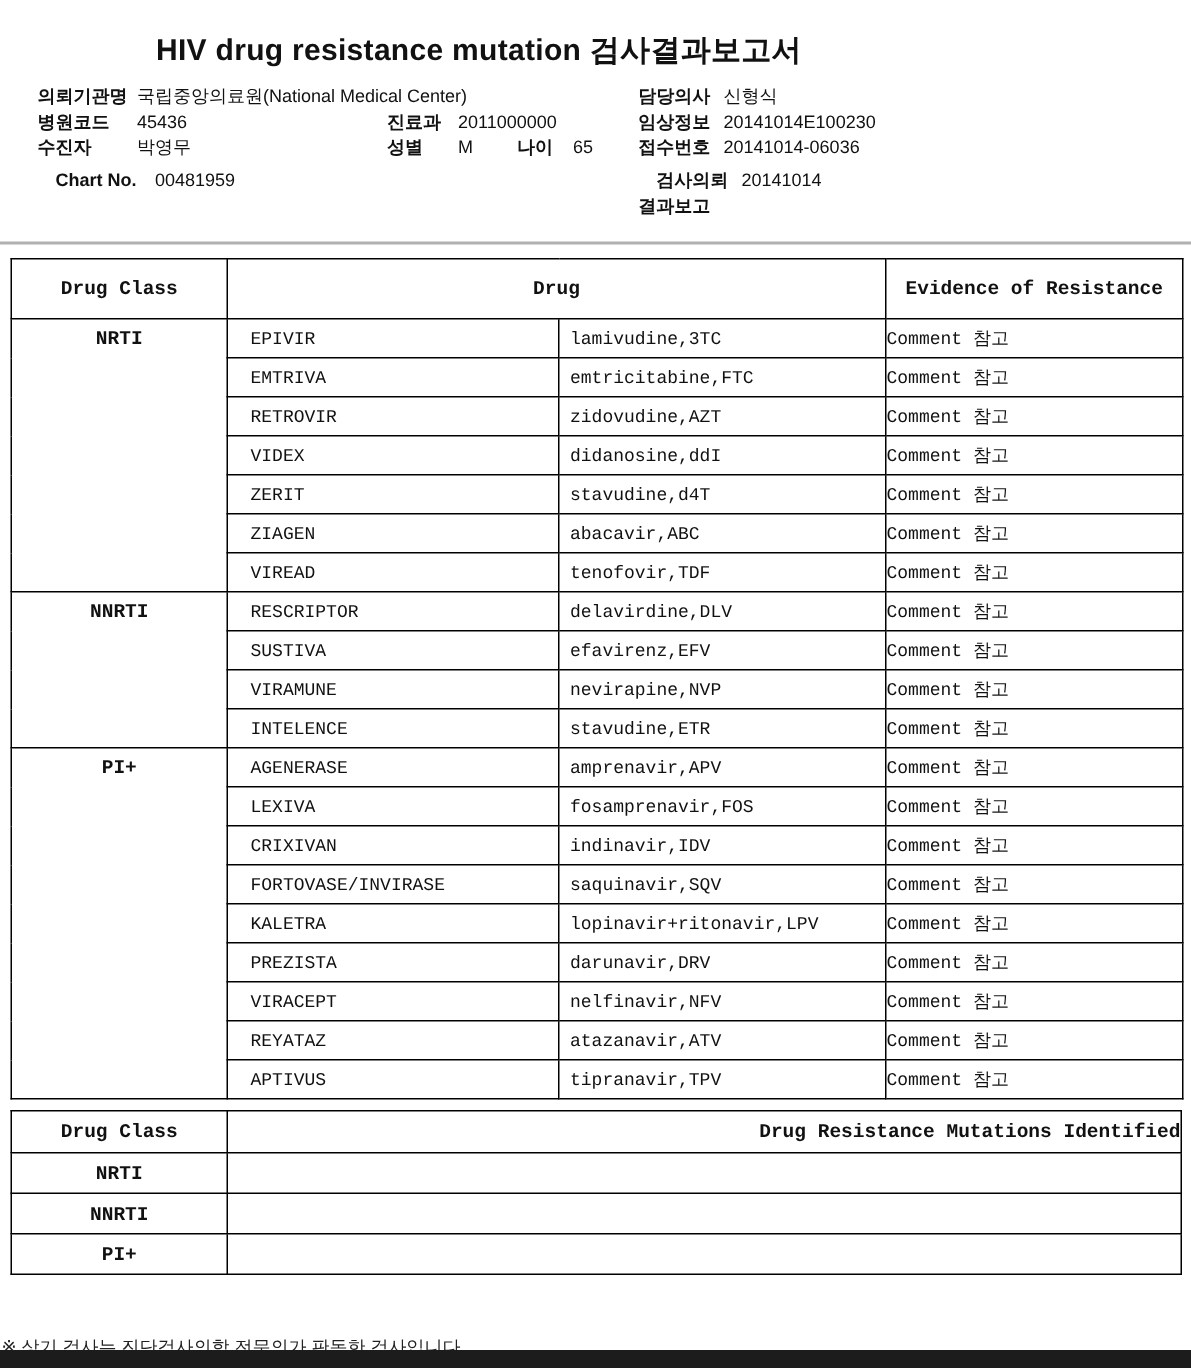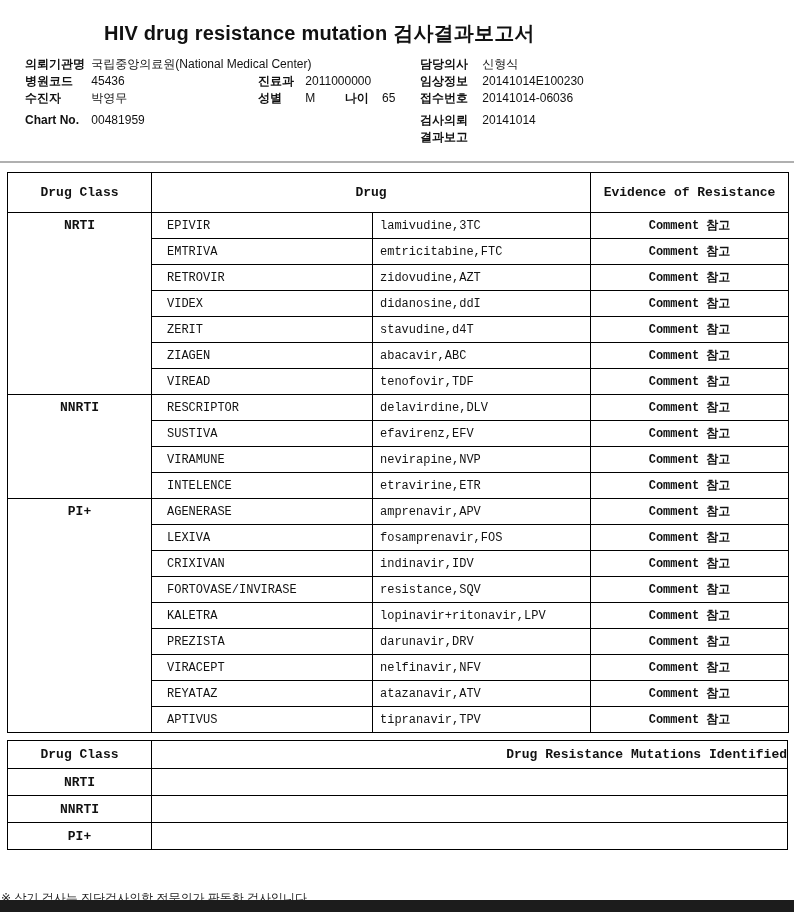--- a/index.html
+++ b/index.html
@@ -7,40 +7,40 @@
     width:794px;height:912px;position:relative;overflow:hidden;
     background:#ffffff;color:#111;
     font-family:"Liberation Sans","DejaVu Sans",sans-serif;
   }
   .title{
     position:absolute;left:56px;top:20px;
     font-size:20px;font-weight:700;letter-spacing:.2px;white-space:nowrap;margin-left:48px;
   }
   .info-col{position:absolute;font-size:12px;white-space:nowrap;}
   .info-row{height:17px;line-height:17px;}
-  .info-row.gap{margin-top:5px;}
+  .info-row.gap{margin-top:5px;margin-left:12px;}
   .lbl{display:inline-block;font-weight:700;}
   .val{font-weight:400;}
   .col-left{left:25px;top:56px;}
   .col-left .lbl{width:63px;}
   .col-mid{left:258px;top:73px;}
   .col-mid .lbl{width:44px;}
   .col-mid .inline-lbl{width:auto;margin-left:26px;margin-right:10px;}
   .col-right{left:420px;top:56px;}
-  .col-right .lbl{width:59px;}
+  .col-right .lbl{width:59px;text-align:center;}
   .divider{position:absolute;left:0;top:161px;width:794px;height:2px;background:#b0b0b0;}
   table{border-collapse:collapse;table-layout:fixed;color:#111;
         font-family:"Liberation Mono","DejaVu Sans Mono",monospace;padding-left:48px;}
   .main-table{position:absolute;left:7px;top:172px;width:781px;font-size:12px;}
   .main-table th,.main-table td{border:1px solid #000;padding:0;vertical-align:middle;}
   .main-table th{height:39px;font-size:13px;font-weight:700;text-align:center;}
   .main-table td{height:25px;}
   .main-table td.brand{padding-left:15px;}
   .main-table td.gen{padding-left:7px;}
-  .main-table td.ev{text-align:center;font-weight:bold;}
+  .main-table td.ev{}
   .main-table td.dc{text-align:center;vertical-align:top;font-weight:700;font-size:13px;padding-top:4px;line-height:17px;}
   .mut-table{position:absolute;left:7px;top:740px;width:781px;font-size:13px;}
   .mut-table th,.mut-table td{border:1px solid #000;padding:0;vertical-align:middle;}
   .mut-table th{height:27px;font-weight:700;text-align:center;}
   .mut-table th.left{text-align:right;padding-left:28px;}
   .mut-table td{height:26px;}
   .mut-table td.dc2{text-align:center;font-weight:700;}
   .footnote{position:absolute;left:1px;top:890px;font-size:12px;color:#222;white-space:nowrap;}
   .bottom-bar{position:absolute;left:0;bottom:0;width:794px;height:12px;background:#1c1c1c;}
 </style>
@@ -169,21 +169,21 @@
       <td class="gen">efavirenz,EFV</td>
       <td class="ev">Comment 참고</td>
     </tr>
     <tr>
       <td class="brand">VIRAMUNE</td>
       <td class="gen">nevirapine,NVP</td>
       <td class="ev">Comment 참고</td>
     </tr>
     <tr>
       <td class="brand">INTELENCE</td>
-      <td class="gen">etravirine,ETR</td>
+      <td class="gen">stavudine,ETR</td>
       <td class="ev">Comment 참고</td>
     </tr>
 
     <tr>
       <td class="dc" rowspan="9">PI+</td>
       <td class="brand">AGENERASE</td>
       <td class="gen">amprenavir,APV</td>
       <td class="ev">Comment 참고</td>
     </tr>
     <tr>
@@ -191,21 +191,21 @@
       <td class="gen">fosamprenavir,FOS</td>
       <td class="ev">Comment 참고</td>
     </tr>
     <tr>
       <td class="brand">CRIXIVAN</td>
       <td class="gen">indinavir,IDV</td>
       <td class="ev">Comment 참고</td>
     </tr>
     <tr>
       <td class="brand">FORTOVASE/INVIRASE</td>
-      <td class="gen">resistance,SQV</td>
+      <td class="gen">saquinavir,SQV</td>
       <td class="ev">Comment 참고</td>
     </tr>
     <tr>
       <td class="brand">KALETRA</td>
       <td class="gen">lopinavir+ritonavir,LPV</td>
       <td class="ev">Comment 참고</td>
     </tr>
     <tr>
       <td class="brand">PREZISTA</td>
       <td class="gen">darunavir,DRV</td>

